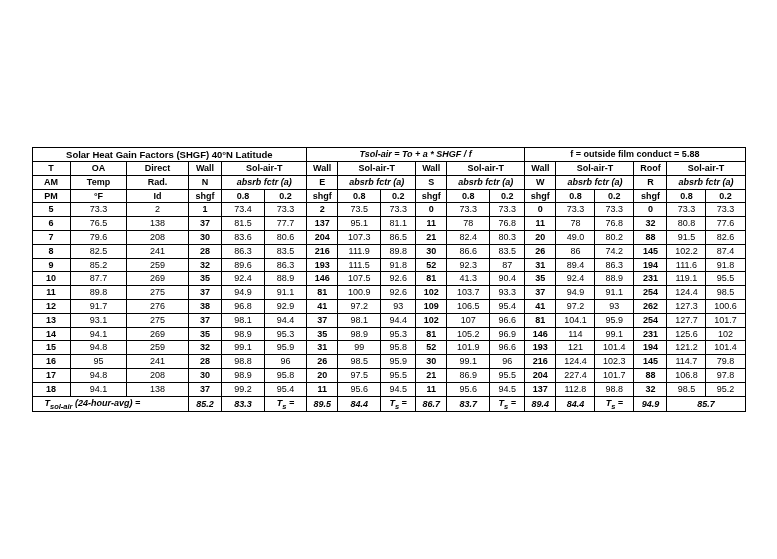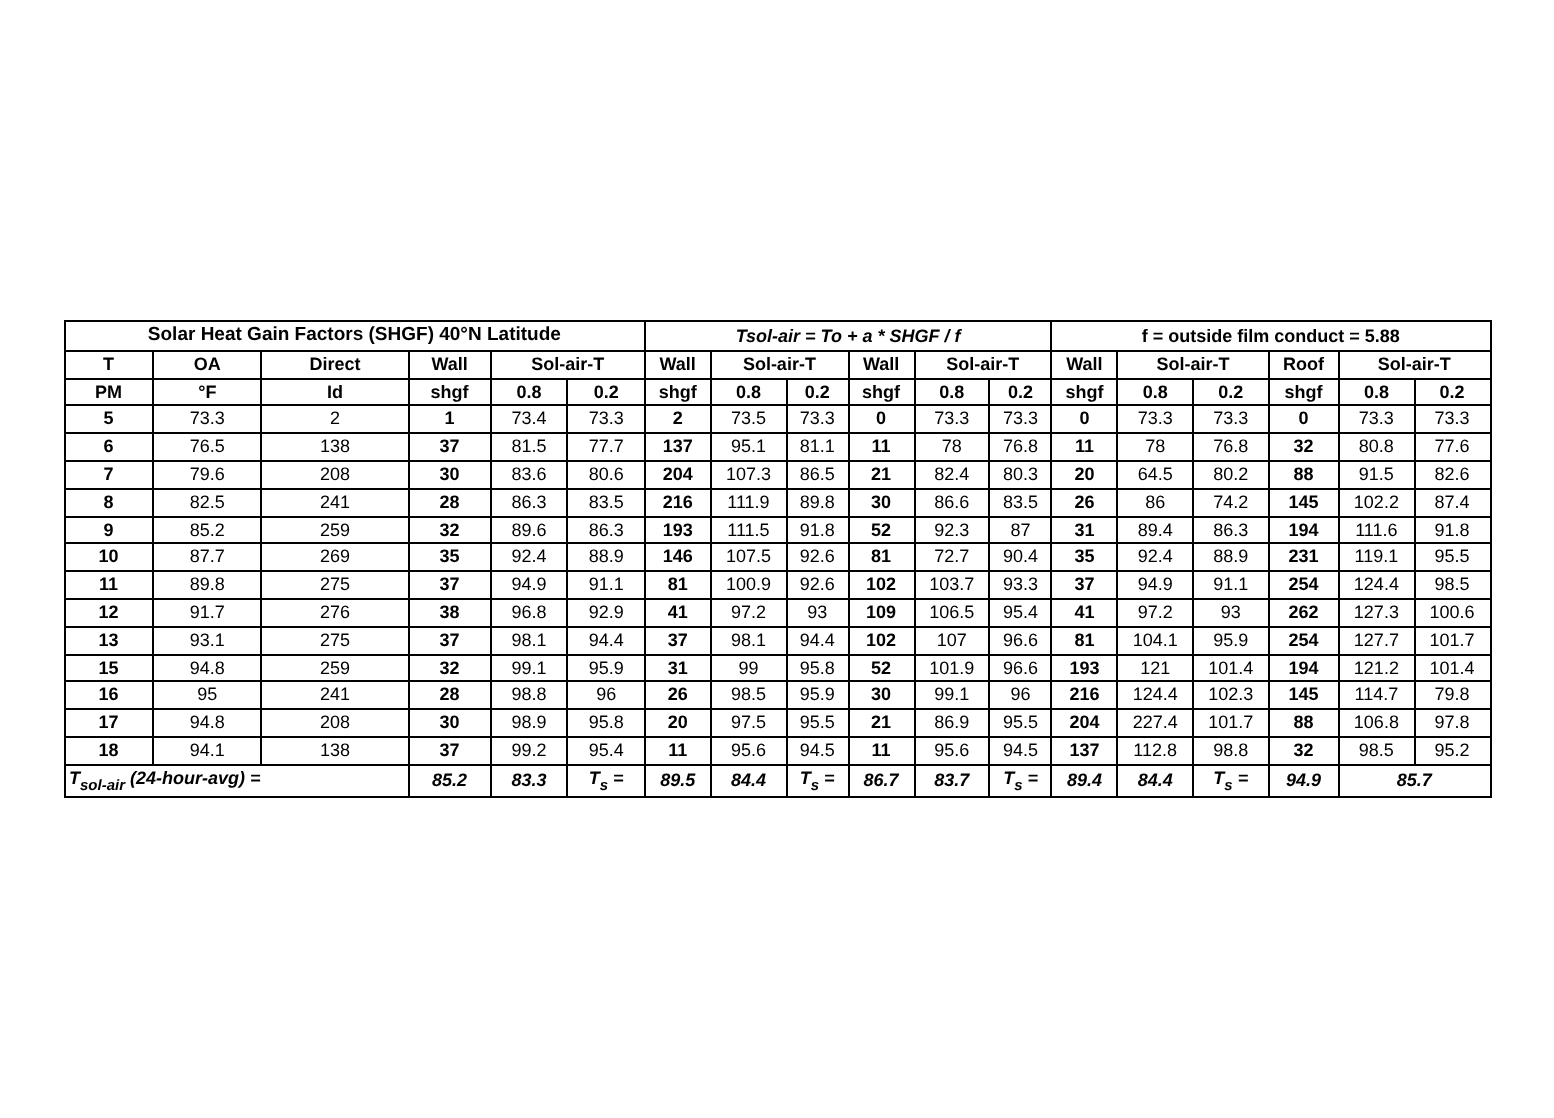--- a/index.html
+++ b/index.html
@@ -33,20 +33,35 @@
         <th>Wall</th>
         <th colspan="2">Sol-air-T</th>
         <th>Wall</th>
         <th colspan="2">Sol-air-T</th>
         <th>Wall</th>
         <th colspan="2">Sol-air-T</th>
         <th>Roof</th>
         <th colspan="2">Sol-air-T</th>
       </tr>
 
+      <tr>
+        <th>AM</th>
+        <th>Temp</th>
+        <th>Rad.</th>
+        <th>N</th>
+        <th colspan="2" class="sub-header">absrb fctr (a)</th>
+        <th>E</th>
+        <th colspan="2" class="sub-header">absrb fctr (a)</th>
+        <th>S</th>
+        <th colspan="2" class="sub-header">absrb fctr (a)</th>
+        <th>W</th>
+        <th colspan="2" class="sub-header">absrb fctr (a)</th>
+        <th>R</th>
+        <th colspan="2" class="sub-header">absrb fctr (a)</th>
+      </tr>
 
       <tr>
         <th>PM</th>
         <th>°F</th>
         <th>Id</th>
         <th>shgf</th>
         <th>0.8</th>
         <th>0.2</th>
         <th>shgf</th>
         <th>0.8</th>
@@ -110,21 +125,21 @@
           <td style="font-weight: bold;">30</td>
           <td>83.6</td>
           <td>80.6</td>
           <td style="font-weight: bold;">204</td>
           <td>107.3</td>
           <td>86.5</td>
           <td style="font-weight: bold;">21</td>
           <td>82.4</td>
           <td>80.3</td>
           <td style="font-weight: bold;">20</td>
-          <td>64.5</td>
+          <td>49.0</td>
           <td>80.2</td>
           <td style="font-weight: bold;">88</td>
           <td>91.5</td>
           <td>82.6</td>
         </tr>
         <tr>
           <td style="font-weight: bold;">8</td>
           <td>82.5</td>
           <td>241</td>
           <td style="font-weight: bold;">28</td>
@@ -167,21 +182,21 @@
           <td style="font-weight: bold;">10</td>
           <td>87.7</td>
           <td>269</td>
           <td style="font-weight: bold;">35</td>
           <td>92.4</td>
           <td>88.9</td>
           <td style="font-weight: bold;">146</td>
           <td>107.5</td>
           <td>92.6</td>
           <td style="font-weight: bold;">81</td>
-          <td>72.7</td>
+          <td>41.3</td>
           <td>90.4</td>
           <td style="font-weight: bold;">35</td>
           <td>92.4</td>
           <td>88.9</td>
           <td style="font-weight: bold;">231</td>
           <td>119.1</td>
           <td>95.5</td>
         </tr>
         <tr>
           <td style="font-weight: bold;">11</td>
@@ -237,20 +252,40 @@
           <td>107</td>
           <td>96.6</td>
           <td style="font-weight: bold;">81</td>
           <td>104.1</td>
           <td>95.9</td>
           <td style="font-weight: bold;">254</td>
           <td>127.7</td>
           <td>101.7</td>
         </tr>
         <tr>
+          <td style="font-weight: bold;">14</td>
+          <td>94.1</td>
+          <td>269</td>
+          <td style="font-weight: bold;">35</td>
+          <td>98.9</td>
+          <td>95.3</td>
+          <td style="font-weight: bold;">35</td>
+          <td>98.9</td>
+          <td>95.3</td>
+          <td style="font-weight: bold;">81</td>
+          <td>105.2</td>
+          <td>96.9</td>
+          <td style="font-weight: bold;">146</td>
+          <td>114</td>
+          <td>99.1</td>
+          <td style="font-weight: bold;">231</td>
+          <td>125.6</td>
+          <td>102</td>
+        </tr>
+        <tr>
           <td style="font-weight: bold;">15</td>
           <td>94.8</td>
           <td>259</td>
           <td style="font-weight: bold;">32</td>
           <td>99.1</td>
           <td>95.9</td>
           <td style="font-weight: bold;">31</td>
           <td>99</td>
           <td>95.8</td>
           <td style="font-weight: bold;">52</td>
@@ -319,21 +354,21 @@
           <td style="font-weight: bold;">137</td>
           <td>112.8</td>
           <td>98.8</td>
           <td style="font-weight: bold;">32</td>
           <td>98.5</td>
           <td>95.2</td>
         </tr>
       </tbody>
     <tfoot>
       <tr class="bottom-row">
-        <td colspan="3" style="text-align:left; padding-left:2px; font-style:italic;">T<sub>sol-air</sub> (24-hour-avg) =</td>
+        <td colspan="3" style="text-align:left; padding-left:12px; font-style:italic;">T<sub>sol-air</sub> (24-hour-avg) =</td>
         <td>85.2</td>
         <td>83.3</td>
         <td colspan="1" style="font-weight:bold;">T<sub>s</sub> =</td>
         <td>89.5</td>
         <td>84.4</td>
         <td colspan="1" style="font-weight:bold;">T<sub>s</sub> =</td>
         <td>86.7</td>
         <td>83.7</td>
         <td colspan="1" style="font-weight:bold;">T<sub>s</sub> =</td>
         <td>89.4</td>

